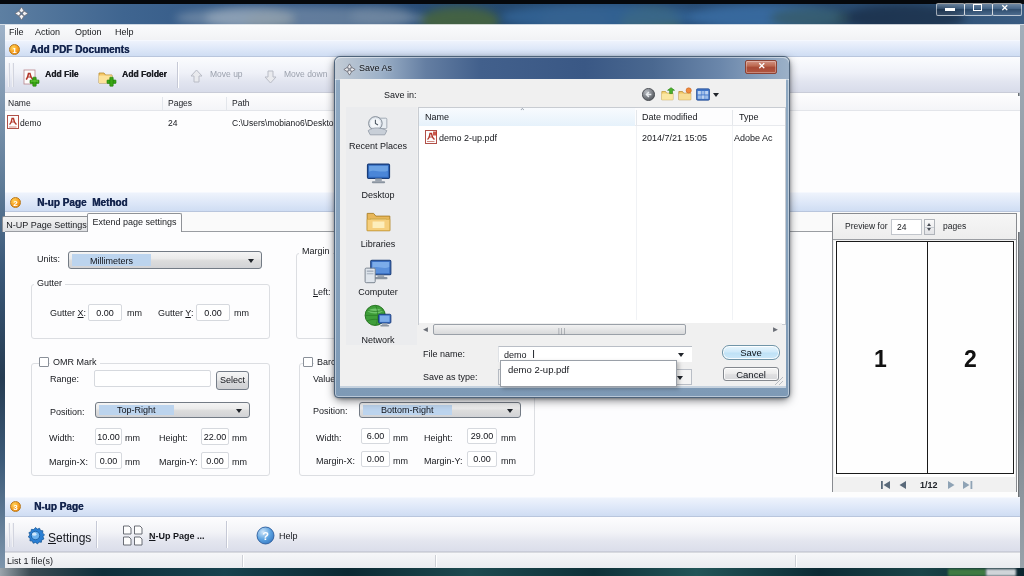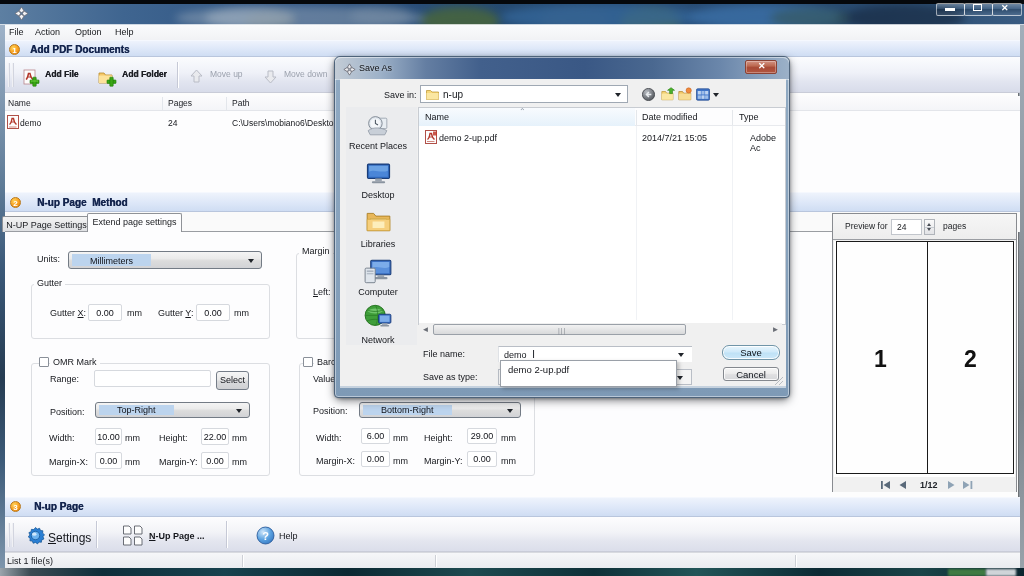--- a/index.html
+++ b/index.html
@@ -391,28 +391,20 @@
       </g>
     </svg>
     <div class="abs" style="left:24px;top:6px;font-size:9px;color:#0e1014;text-shadow:0 0 3px rgba(255,255,255,.5);">Save As</div>
     <div id="dlgclose">
         <span style="position:absolute;left:12px;top:0px;font-size:9px;color:#fff;font-weight:bold;">✕</span>
       </div>
     <div id="dlgbody">
       <div class="abs" style="left:6px;top:28px;width:71px;height:238px;background:#ebecee;"></div>
 
       <span class="dtext" style="left:44px;top:11px;">Save in:</span>
-      <div class="abs" style="left:80px;top:6px;width:208px;height:18px;background:#fff;border:1px solid #9fa8b3;">
-        <svg class="abs" style="left:5px;top:3px;" width="13" height="11" viewBox="0 0 13 11">
-          <path d="M0.5 1.5 L4.5 1.5 L6 3 L12.5 3 L12.5 10.5 L0.5 10.5 Z" fill="#f7d87a" stroke="#b99028" stroke-width="0.7"></path>
-          <path d="M0.5 4 L12.5 4 L12.5 10.5 L0.5 10.5 Z" fill="#fbe7a2"></path>
-        </svg>
-        <span class="abs" style="left:22px;top:3px;font-size:10px;color:#15171c;">n-up</span>
-        <i class="caret" style="right:6px;top:7px;"></i>
-      </div>
 
       <svg class="abs" style="left:302px;top:9px;" width="13" height="13" viewBox="0 0 16 16">
         <defs>
             <radialGradient id="bk" cx="0.35" cy="0.3" r="0.9">
           <stop offset="0" stop-color="#b8bcc2"></stop>
               <stop offset="0.55" stop-color="#74787e"></stop>
               <stop offset="1" stop-color="#44484e"></stop>
         </radialGradient>
           </defs>
         <circle cx="8" cy="8" r="7.5" fill="url(#bk)" stroke="#3a3e44" stroke-width="1"></circle>
@@ -496,21 +488,21 @@
         </div>
         <svg class="abs" style="left:6px;top:22px;" width="13" height="14" viewBox="0 0 13 14">
           <rect x="0.5" y="0.5" width="11" height="13" fill="#fdfdfd" stroke="#b05048" stroke-width="1"></rect>
           <path d="M2.5 9.5 C4 8.5 4.6 6 5 3.5 L6.5 3.5 C7 6.5 8 8.5 9.5 9.5" fill="none" stroke="#b3362a" stroke-width="1.4"></path>
           <path d="M3.8 7 L7.8 7" stroke="#b3362a" stroke-width="0.9"></path>
           <path d="M2 11.5 L9.5 11.5" stroke="#c46a60" stroke-width="0.8"></path>
           <rect x="8" y="1.5" width="4" height="4" fill="#c0392b" opacity="0.85"></rect>
         </svg>
         <span class="dtext" style="left:20px;top:25px;">demo 2-up.pdf</span>
         <span class="dtext" style="left:223px;top:25px;">2014/7/21 15:05</span>
-        <span class="dtext" style="left:331px;top:25px;">Adobe Ac</span>
+        <span class="dtext" style="left:315px;top:25px;">Adobe Ac</span>
         <div class="abs" style="left:217px;top:18px;width:1px;height:194px;background:#f0f2f5;"></div>
         <div class="abs" style="left:313px;top:18px;width:1px;height:194px;background:#f0f2f5;"></div>
       </div>
 
       <div id="dscroll">
         <div class="sarrow" style="left:0;top:0;">◄</div>
         <div class="sarrow" style="right:0;top:0;">►</div>
         <div id="sthumb">
             <span style="position:absolute;left:124px;top:2px;font-size:7px;color:#8a8e96;letter-spacing:1px;">|||</span>
           </div>

